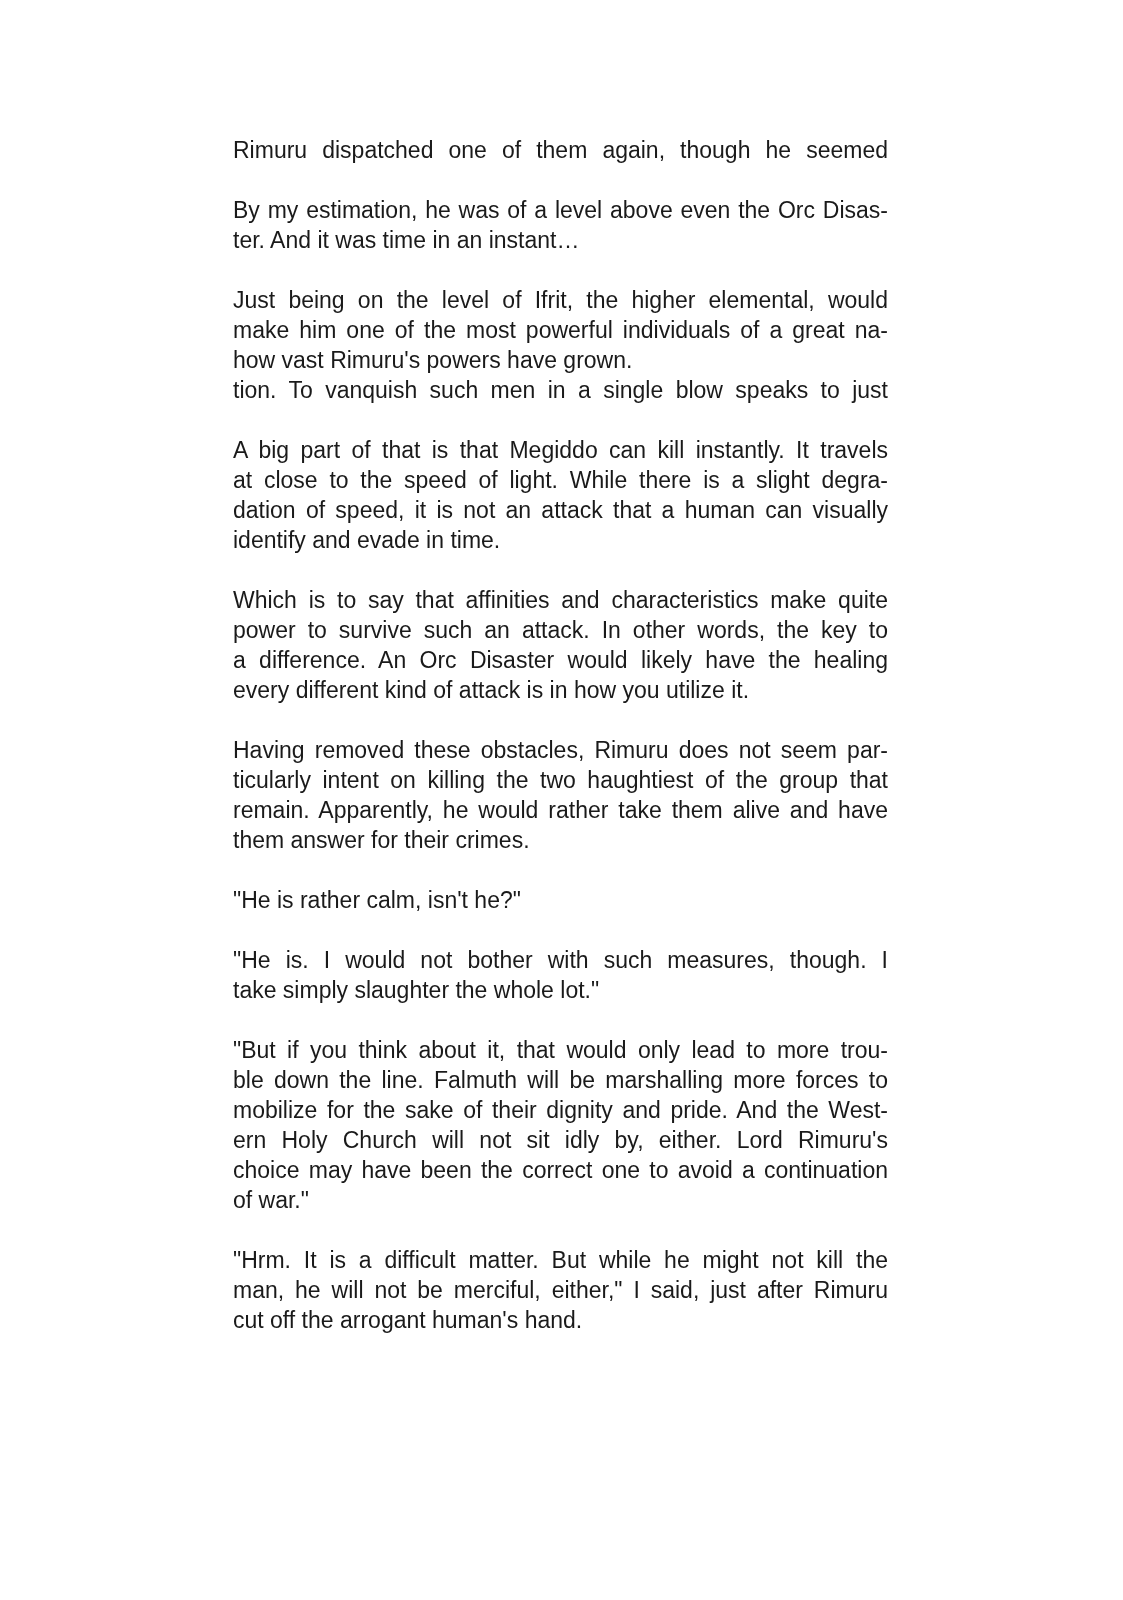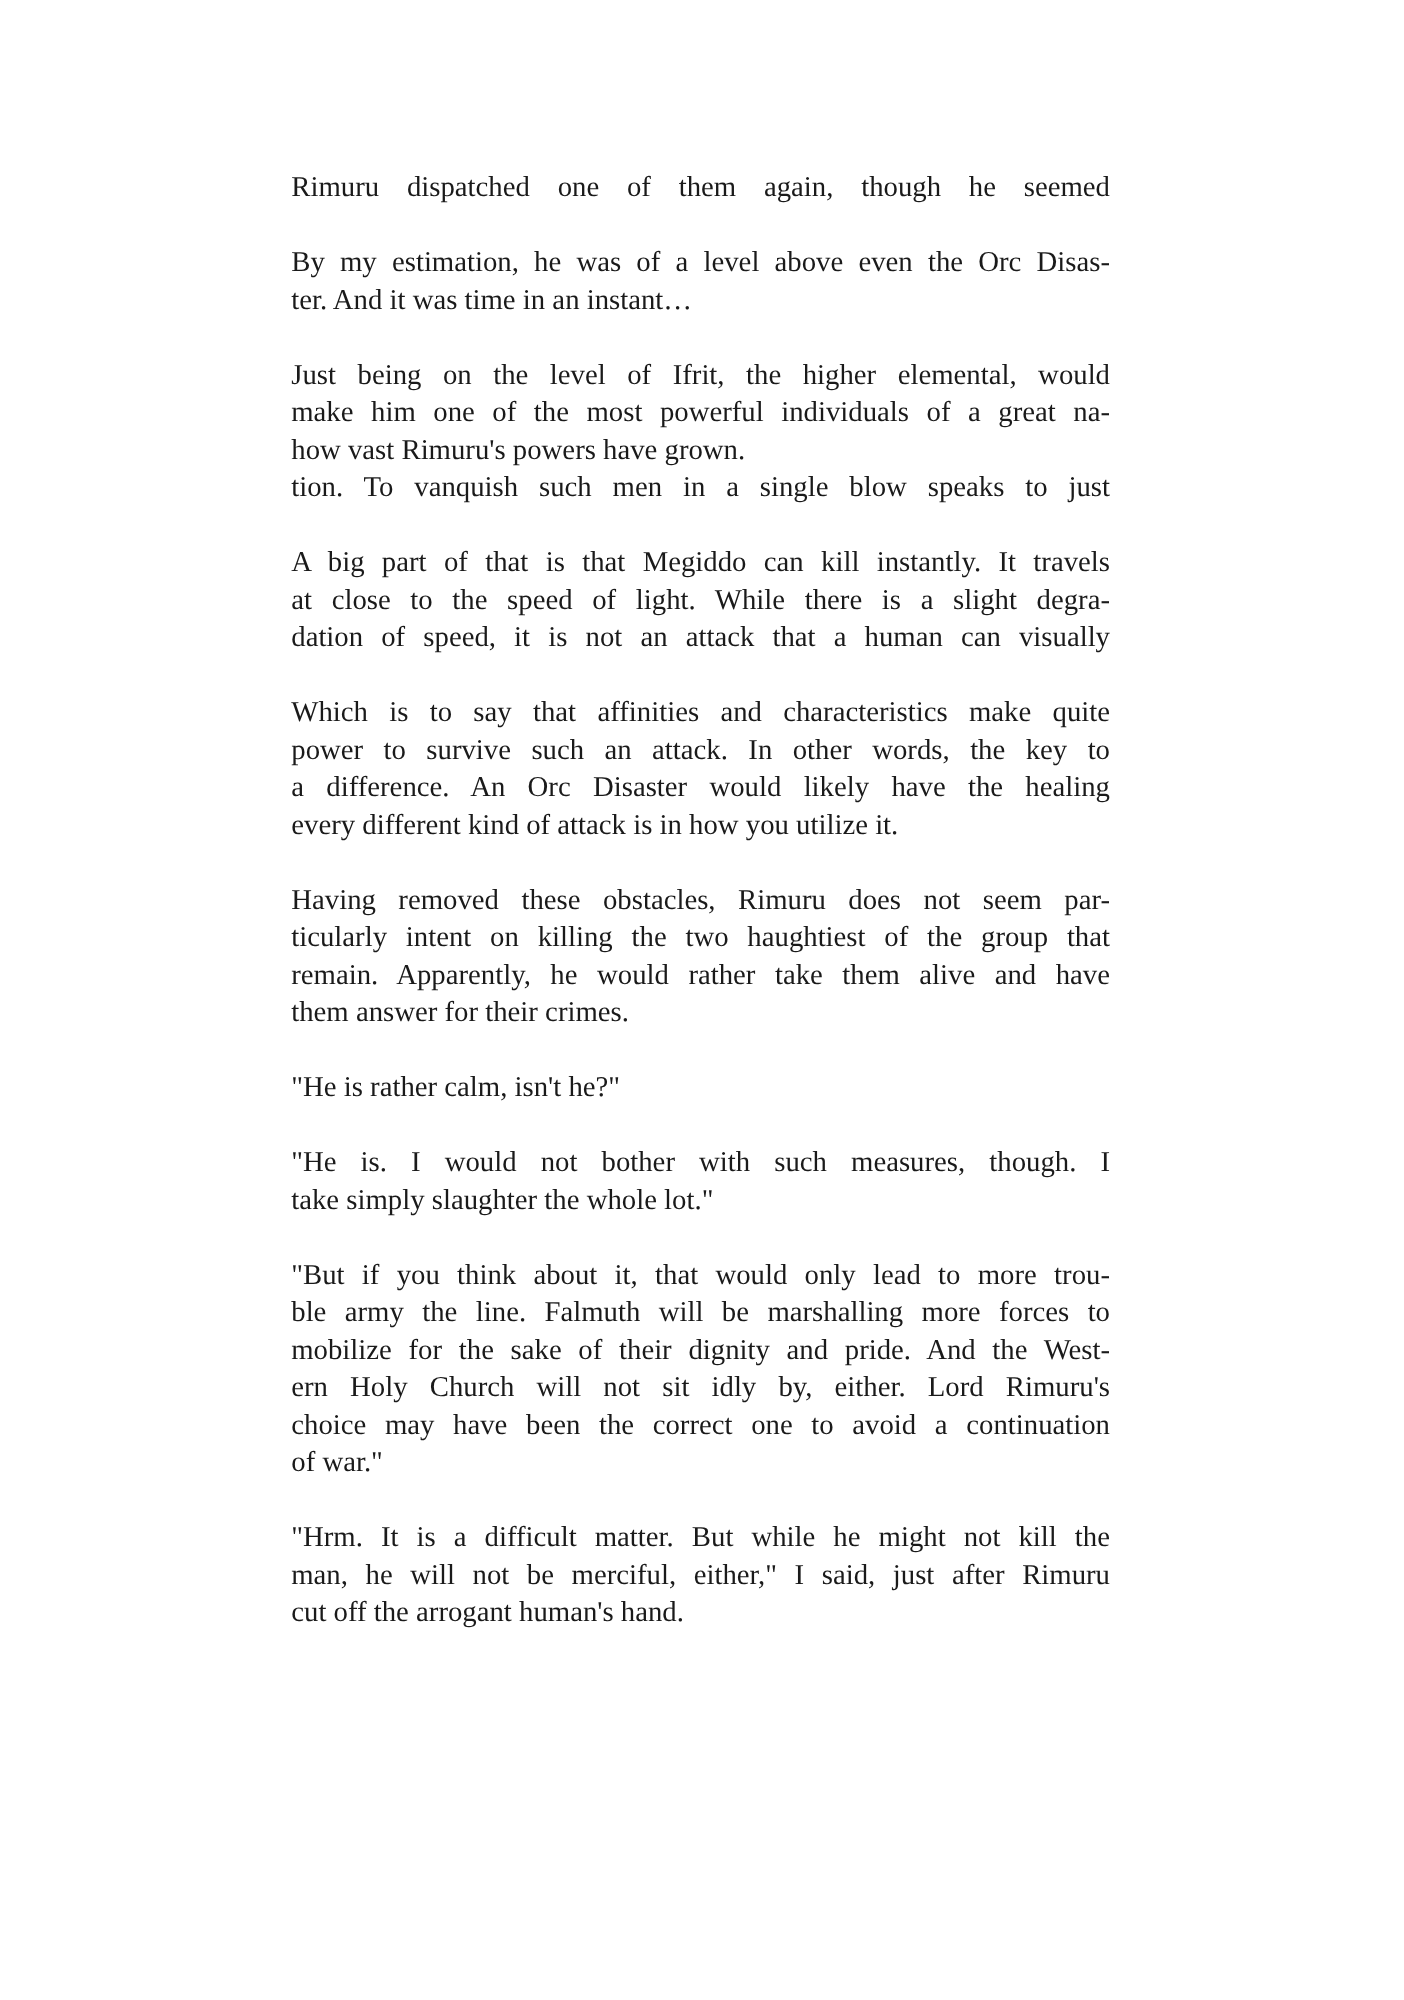--- a/index.html
+++ b/index.html
@@ -6,21 +6,21 @@
     margin: 0;
     padding: 0;
     background: #ffffff;
   }
   .page {
     position: relative;
     width: 1123px;
     height: 1376px;
     background: #ffffff;
     overflow: hidden;
-    font-family: Liberation Serif, serif;
+    font-family: Liberation Sans, sans-serif;
   }
   .text-column {
     position: absolute;
     left: 233px;
     top: 135px;
     width: 655px;
     color: #1a1a1a;
     font-size: 23px;
     line-height: 30px;
   }
@@ -54,20 +54,21 @@
       <div class="paragraph">
         <div class="line">Just being on the level of Ifrit, the higher elemental, would</div>
         <div class="line">make him one of the most powerful individuals of a great na-</div>
         <div class="line last">how vast Rimuru's powers have grown.</div>
         <div class="line">tion. To vanquish such men in a single blow speaks to just</div>
       </div>
       <div class="paragraph">
         <div class="line">A big part of that is that Megiddo can kill instantly. It travels</div>
         <div class="line">at close to the speed of light. While there is a slight degra-</div>
         <div class="line">dation of speed, it is not an attack that a human can visually</div>
+        <div class="line last">identify and evade in time.</div>
       </div>
       <div class="paragraph">
         <div class="line">Which is to say that affinities and characteristics make quite</div>
         <div class="line">power to survive such an attack. In other words, the key to</div>
         <div class="line">a difference. An Orc Disaster would likely have the healing</div>
         <div class="line last">every different kind of attack is in how you utilize it.</div>
       </div>
       <div class="paragraph">
         <div class="line">Having removed these obstacles, Rimuru does not seem par-</div>
         <div class="line">ticularly intent on killing the two haughtiest of the group that</div>
@@ -76,21 +77,21 @@
       </div>
       <div class="paragraph">
         <div class="line last">"He is rather calm, isn't he?"</div>
       </div>
       <div class="paragraph">
         <div class="line">"He is. I would not bother with such measures, though. I</div>
         <div class="line last">take simply slaughter the whole lot."</div>
       </div>
       <div class="paragraph">
         <div class="line">"But if you think about it, that would only lead to more trou-</div>
-        <div class="line">ble army the line. Falmuth will be marshalling more forces to</div>
+        <div class="line">ble down the line. Falmuth will be marshalling more forces to</div>
         <div class="line">mobilize for the sake of their dignity and pride. And the West-</div>
         <div class="line">ern Holy Church will not sit idly by, either. Lord Rimuru's</div>
         <div class="line">choice may have been the correct one to avoid a continuation</div>
         <div class="line last">of war."</div>
       </div>
       <div class="paragraph">
         <div class="line">"Hrm. It is a difficult matter. But while he might not kill the</div>
         <div class="line">man, he will not be merciful, either," I said, just after Rimuru</div>
         <div class="line last">cut off the arrogant human's hand.</div>
       </div>

